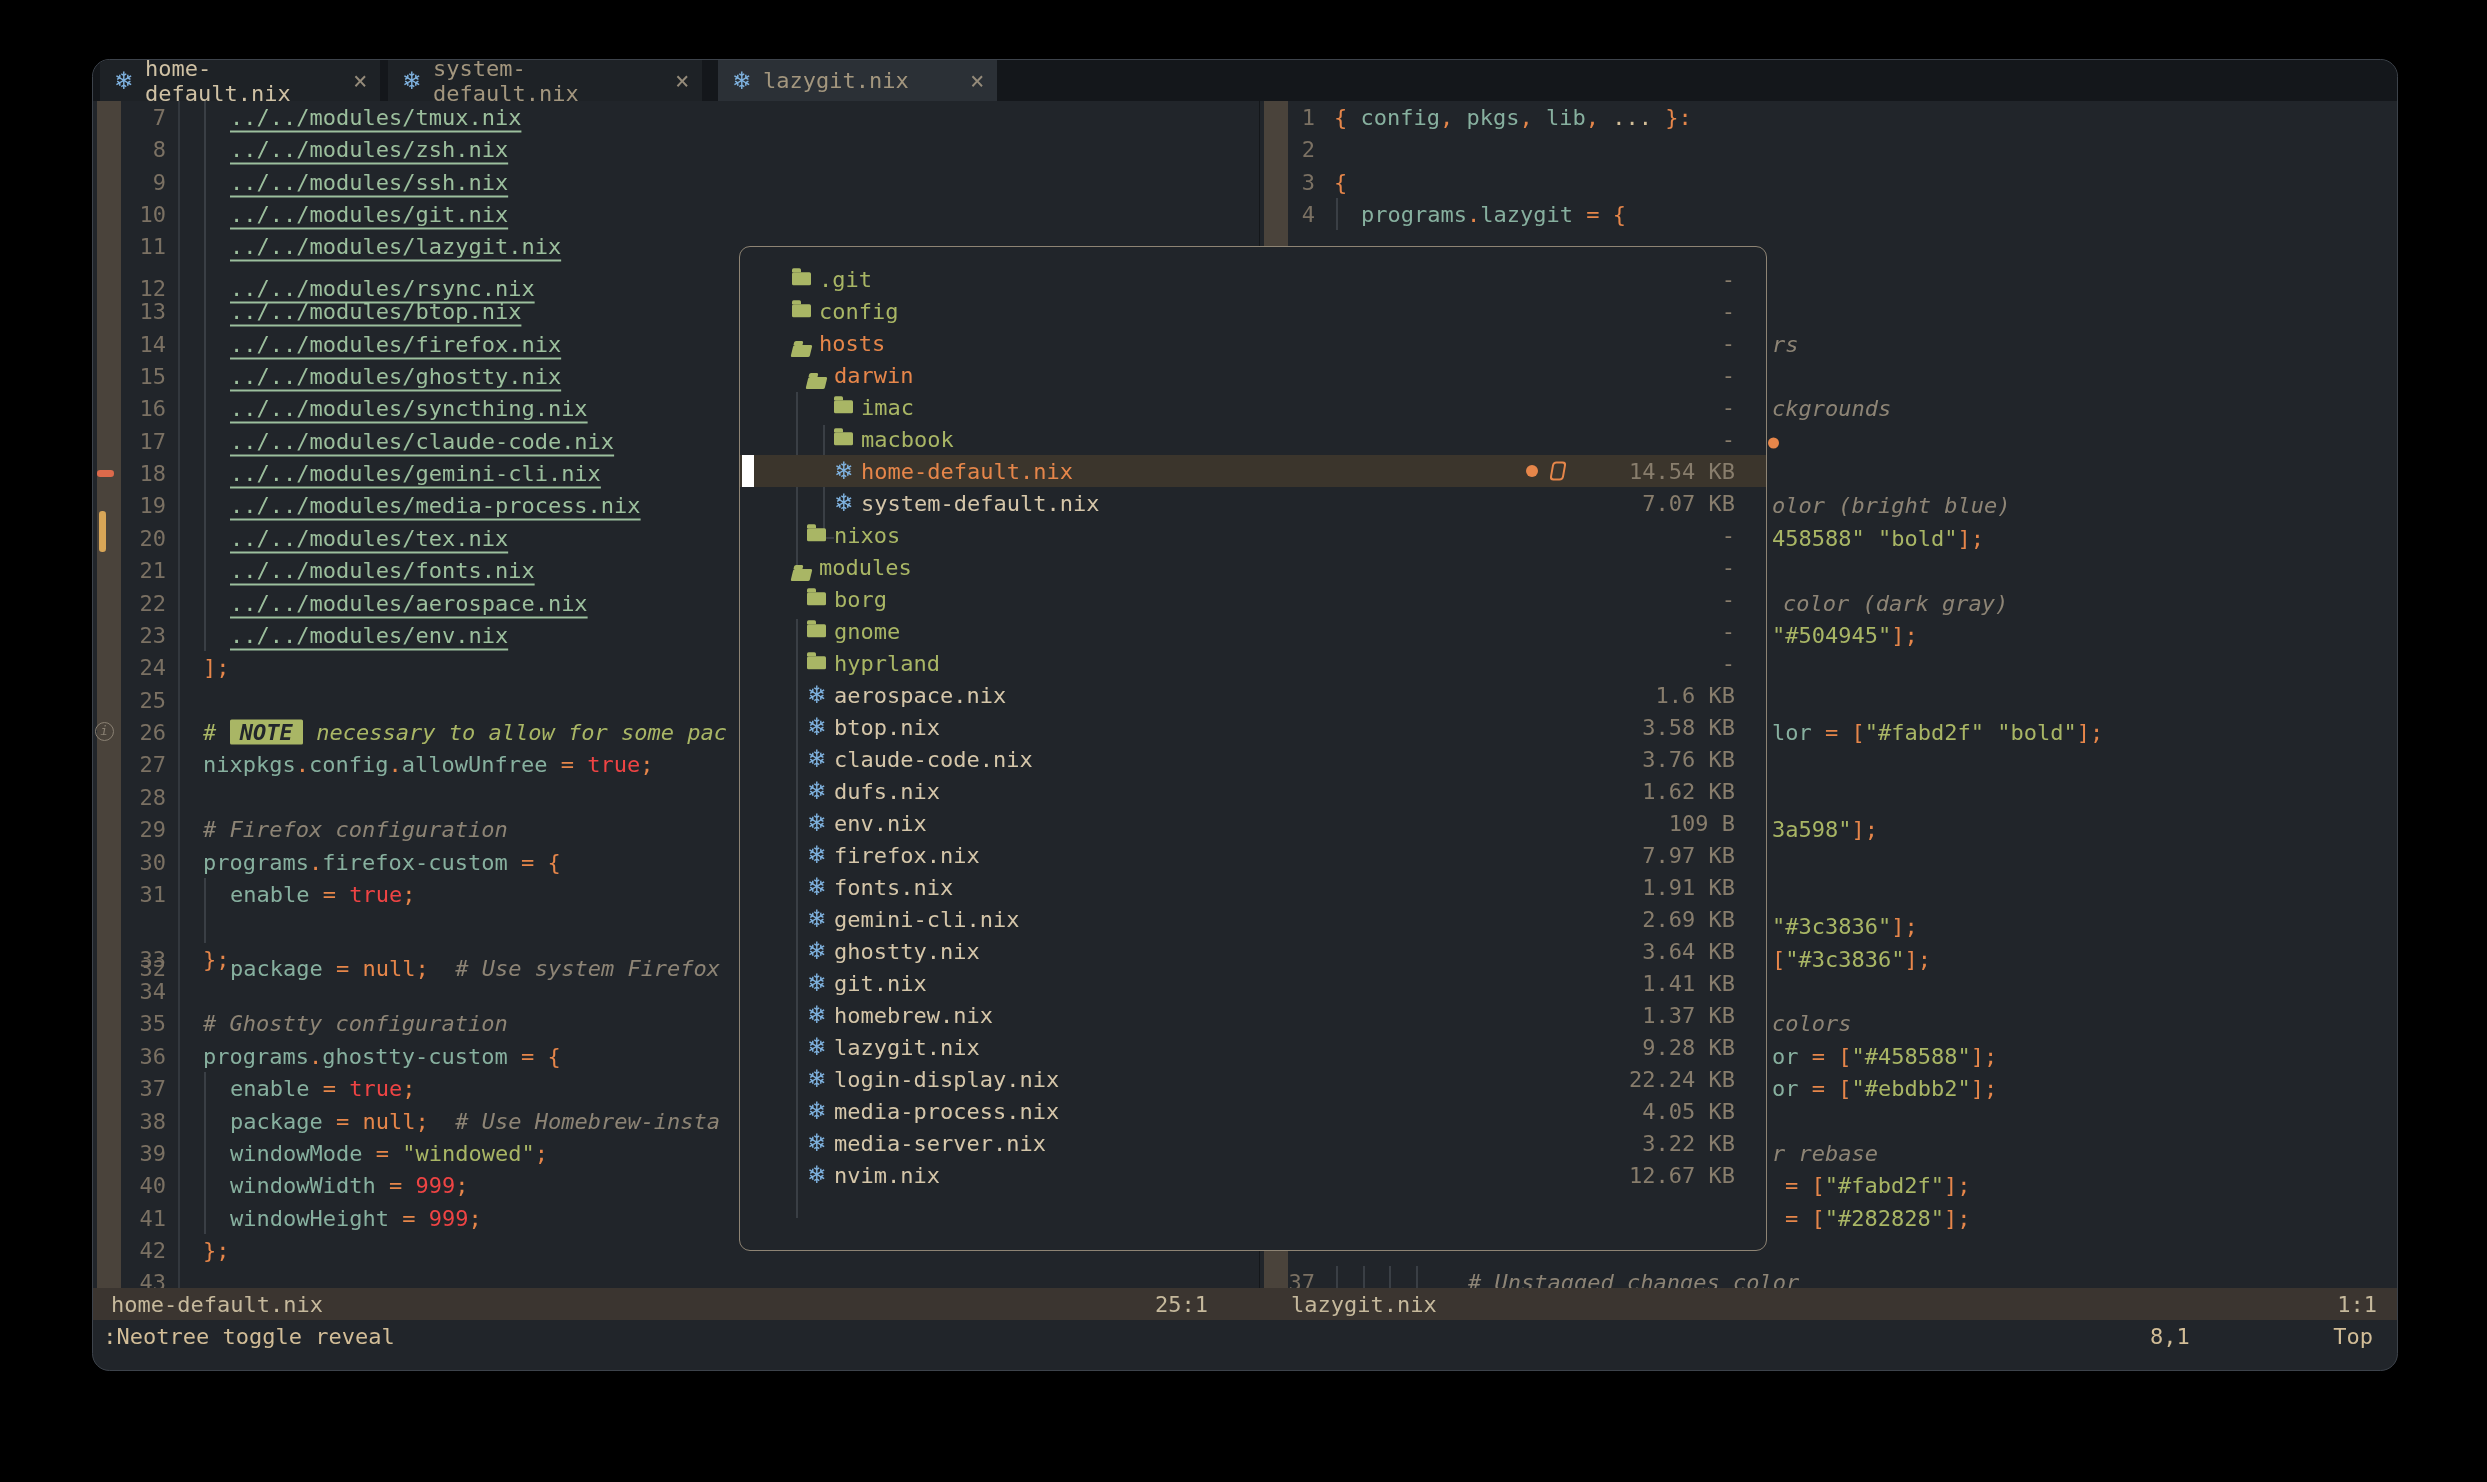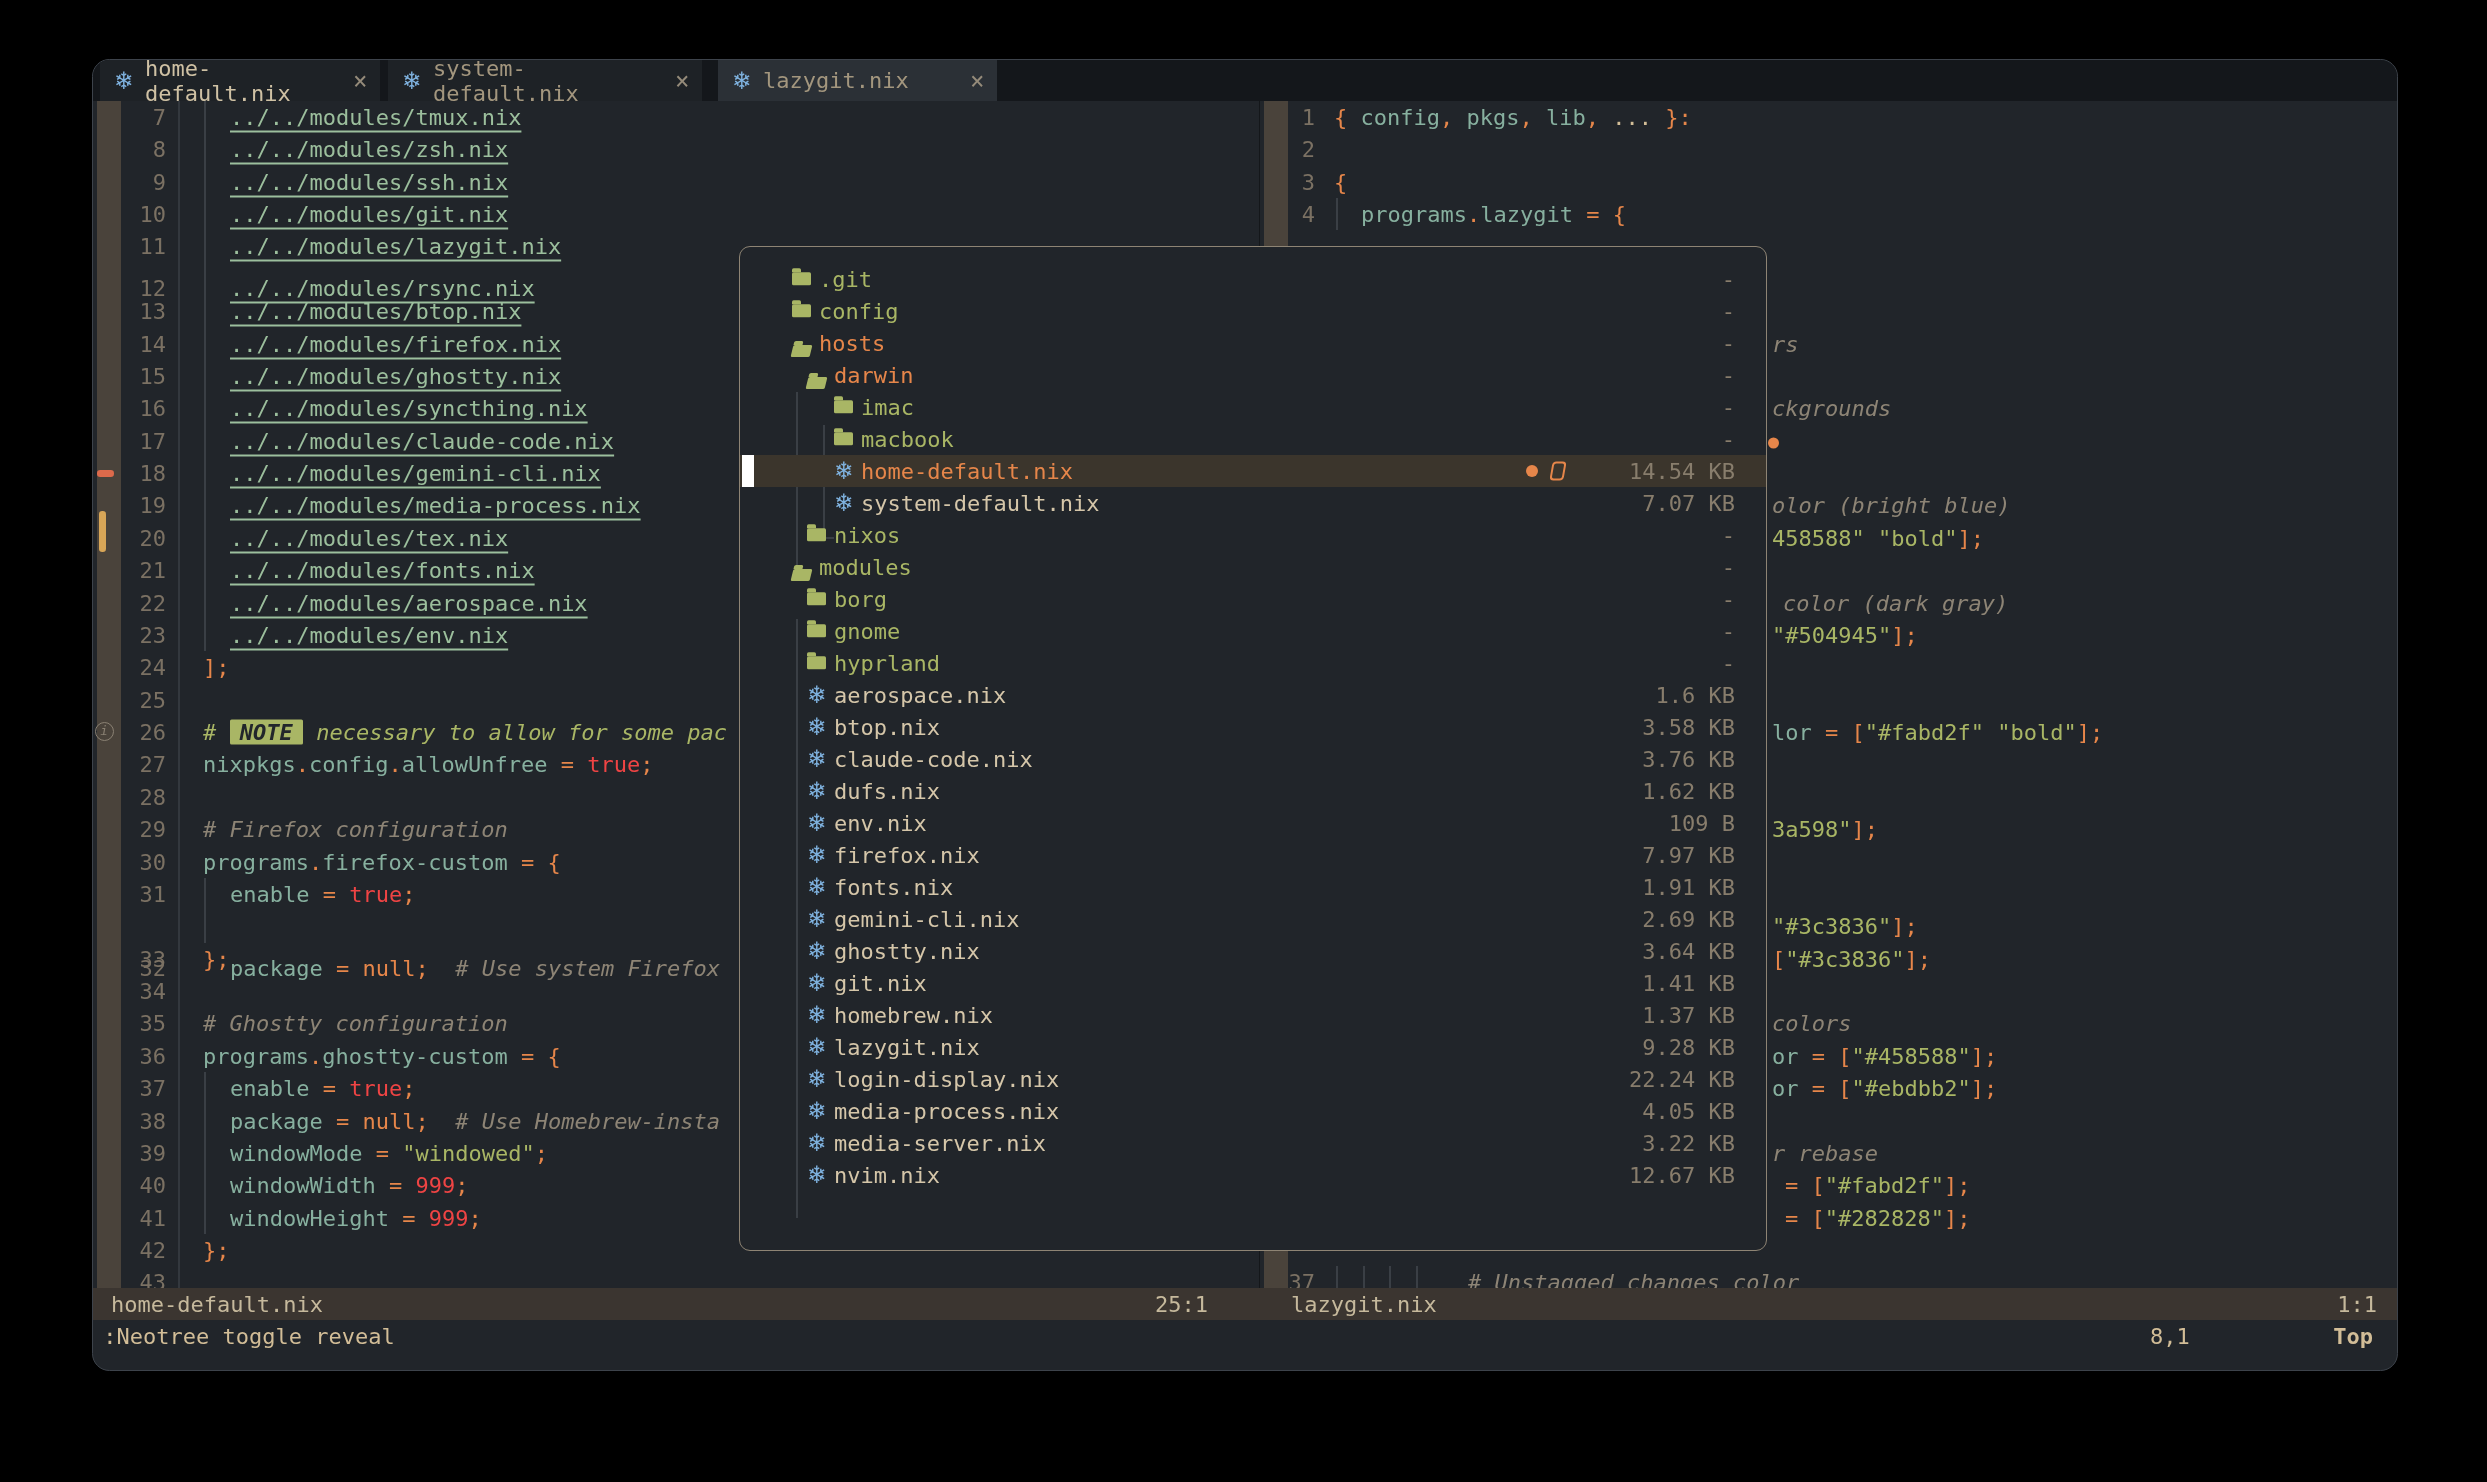--- a/index.html
+++ b/index.html
@@ -503,16 +503,16 @@
     <span class="cpos" style="right:51px;">25:1</span>
   </div>
   <div class="statusline sl-right">
     <span class="fname" style="left:32px;">lazygit.nix</span>
     <span class="cpos" style="right:22px;">1:1</span>
   </div>
 
   <div class="cmdline">
     <span style="left:10.3px;">:Neotree toggle reveal</span>
     <span style="left:2057px;">8,1</span>
-    <span style="right:24px;font-weight:bold;">Top</span>
+    <span style="right:24px;">Top</span>
   </div>
 </div>
 
 
 </body></html>

